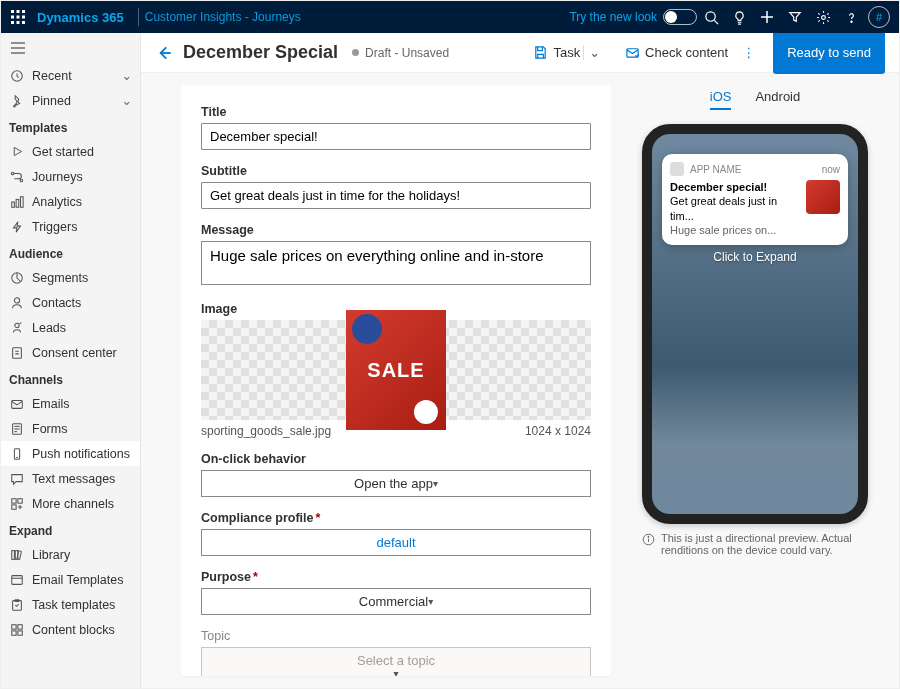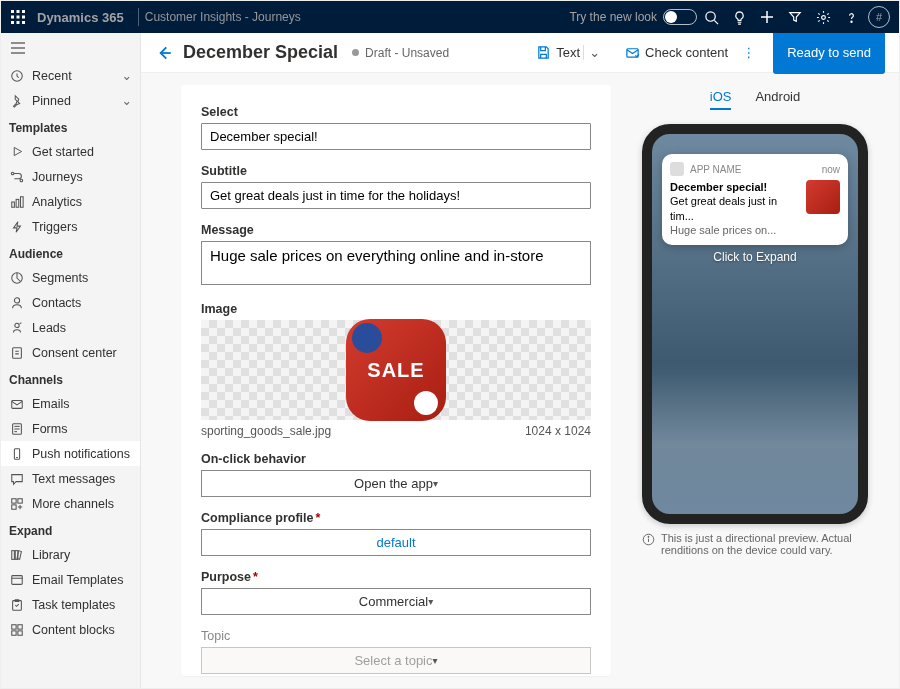--- a/index.html
+++ b/index.html
@@ -1,20 +1,20 @@
 <!DOCTYPE html>
 <html><head>
 <meta charset="utf-8">
 <style>
   * { box-sizing: border-box; }
   html, body { margin:0; padding:0; font-family:"Segoe UI",Arial,sans-serif; font-size:13px; color:#323130; background:#fff; }
   #app { width:900px; height:689px; display:flex; flex-direction:column; overflow:hidden; border:1px solid #eee;}
   
   
-  .topbar { height:32px; background:#001c3b; color:#a3a3a3; display:flex; align-items:center; padding:0 6px; flex-shrink:0;}
+  .topbar { height:32px; background:#001c3b; color:#0ea5e9; display:flex; align-items:center; padding:0 6px; flex-shrink:0;}
   .topbar .waffle { width:22px; height:22px; display:flex; align-items:center; justify-content:center; cursor:pointer;}
   .topbar .brand { font-weight:600; font-size:13px; margin:0 8px;}
   .topbar .vdiv { width:1px; height:18px; background:rgba(255,255,255,0.3); margin:0 6px;}
   .topbar .appname { font-size:12px; opacity:.9;}
   .topbar .spacer { flex:1;}
   .topbar .try { font-size:12px; margin-right:6px;}
   .topbar .toggle { width:34px; height:16px; border:1px solid rgba(255,255,255,.7); border-radius:9px; display:flex; align-items:center; padding:1px; cursor:pointer;}
   .topbar .knob { width:12px; height:12px; background:#fff; border-radius:50%; }
   .topbar .ticon { width:28px; height:28px; display:flex; align-items:center; justify-content:center; cursor:pointer;}
   .topbar .avatar { width:22px; height:22px; border:1px solid rgba(255,255,255,.7); border-radius:50%; display:flex; align-items:center; justify-content:center; font-size:11px;}
@@ -45,34 +45,34 @@
   .more-v { color:#0078d4; cursor:pointer; padding:4px 8px;}
   
   .workspace { flex:1; display:flex; overflow:hidden;}
   
   .form-card { width:430px; background:#fff; border:0px solid #eee; border-radius:4px; margin:12px 0 12px 40px; padding:20px 20px 14px 20px; overflow-y:auto; box-shadow:0 1px 2px rgba(0,0,0,0.04);}
   .field-label { font-size:12.5px; font-weight:600; margin-bottom:4px;}
   .field-label .req { color:#a80000; margin-left:2px;}
   .text-input { width:100%; border:1px solid #8a8886; padding:5px 8px; font-size:13px; font-family:inherit; outline:none; border-radius:1px;}
   .textarea { width:100%; border:1px solid #8a8886; padding:5px 8px; font-size:15px; font-family:inherit; resize:none; height:44px;}
   .sel { width:100%; border:1px solid #8a8886; padding:5px 8px; font-size:13px; background:#fff; display:flex; align-items:center; justify-content:center; cursor:pointer;}
-  .sel.disabled{ border-color:#c8c6c4; color:#a19f9d; background:#faf9f8;}
+  .sel.disabled{ border-color:#c8c6c4; color:#a19f9d; background:#faf9f8;flex-direction:column;}
   .sel .chev { color:#555; font-size:10px;}
   .link { color:#0078d4;}
   .imgbox{
     height:100px;
     background-image:
       linear-gradient(45deg,#e0e0e0 25%,transparent 25%),linear-gradient(-45deg,#e0e0e0 25%,transparent 25%),
       linear-gradient(45deg,transparent 75%,#e0e0e0 75%),linear-gradient(-45deg,transparent 75%,#e0e0e0 75%);
     background-color:#f4f4f4;
     background-size:16px 16px;
     background-position:0 0, 0 8px, 8px -8px, -8px 0;
     display:flex; align-items:center; justify-content:center;
   }
-  .prod-img{ width:100px; height:102px; background:linear-gradient(135deg,#d43b2f,#a81e12); display:flex; align-items:center; justify-content:center; color:#fff; font-weight:bold; font-size:20px; letter-spacing:1px; position:relative; overflow:hidden;border-radius:24px;}
+  .prod-img{ width:100px; height:120px; background:linear-gradient(135deg,#d43b2f,#a81e12); display:flex; align-items:center; justify-content:center; color:#fff; font-weight:bold; font-size:20px; letter-spacing:1px; position:relative; overflow:hidden;}
   .prod-img::before{ content:""; position:absolute; width:30px; height:30px; background:#2a4d9b; border-radius:50%; top:4px; left:6px;}
   .prod-img::after{ content:""; position:absolute; width:24px; height:24px; background:#fff; border-radius:50%; bottom:6px; right:8px;}
   .img-meta{ display:flex; justify-content:space-between; font-size:12px; color:#555; margin-top:4px;}
   .field-group{ margin-bottom:14px;}
   
   
   .preview-col{ flex:1; display:flex; flex-direction:column; align-items:center; padding:12px 20px; overflow:hidden;}
   .device-tabs{ display:flex; gap:24px; font-size:13px; margin:0px 0 14px 0;}
   .device-tabs .tab{ color:#333; padding:4px 0; cursor:pointer;}
   .device-tabs .tab.active{ color:#0078d4; border-bottom:2px solid #0078d4; font-weight:500;}
@@ -376,21 +376,21 @@
       <span class="status-dot"></span>
       <span class="status-text">Draft - Unsaved</span>
       <div class="spacer"></div>
       <div class="cmd-btn">
         <span class="cmd-ico">
               <svg width="15" height="15" viewBox="0 0 16 16" fill="none" stroke="#0078d4" stroke-width="1.3">
                 <path d="M3 2h8l2 2v10H3z"></path>
                 <path d="M5 2v4h5V2M5 14v-4h6v4"></path>
               </svg>
             </span>
-        <span>Text</span>
+        <span>Task</span>
         <span class="split-chev">⌄</span>
       </div>
       <div style="width:12px"></div>
       <div class="cmd-btn">
         <span class="cmd-ico">
               <svg width="15" height="15" viewBox="0 0 16 16" fill="none" stroke="#0078d4" stroke-width="1.3">
                 <rect x="2" y="4" width="12" height="9" rx="1"></rect>
                 <path d="M2 5l6 4 6-4"></path>
                 <path d="M11 11l1.5 1.5L15 10" stroke="#0078d4"></path>
               </svg>
@@ -398,21 +398,21 @@
         <span>Check content</span>
       </div>
       <span class="more-v">⋮</span>
       <button class="primary-btn">Ready to send</button>
     </div>
 
     <div class="workspace">
 
       <div class="form-card">
         <div class="field-group">
-          <div class="field-label">Select</div>
+          <div class="field-label">Title</div>
           <input class="text-input" value="December special!" style="">
         </div>
         <div class="field-group">
           <div class="field-label">Subtitle</div>
           <input class="text-input" value="Get great deals just in time for the holidays!" style="">
         </div>
         <div class="field-group">
           <div class="field-label">Message</div>
           <textarea class="textarea" style="">Huge sale prices on everything online and in-store</textarea>
         </div>

